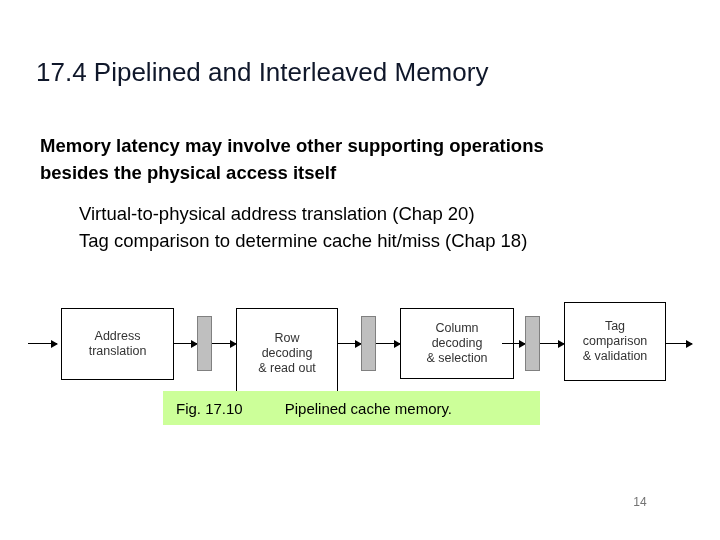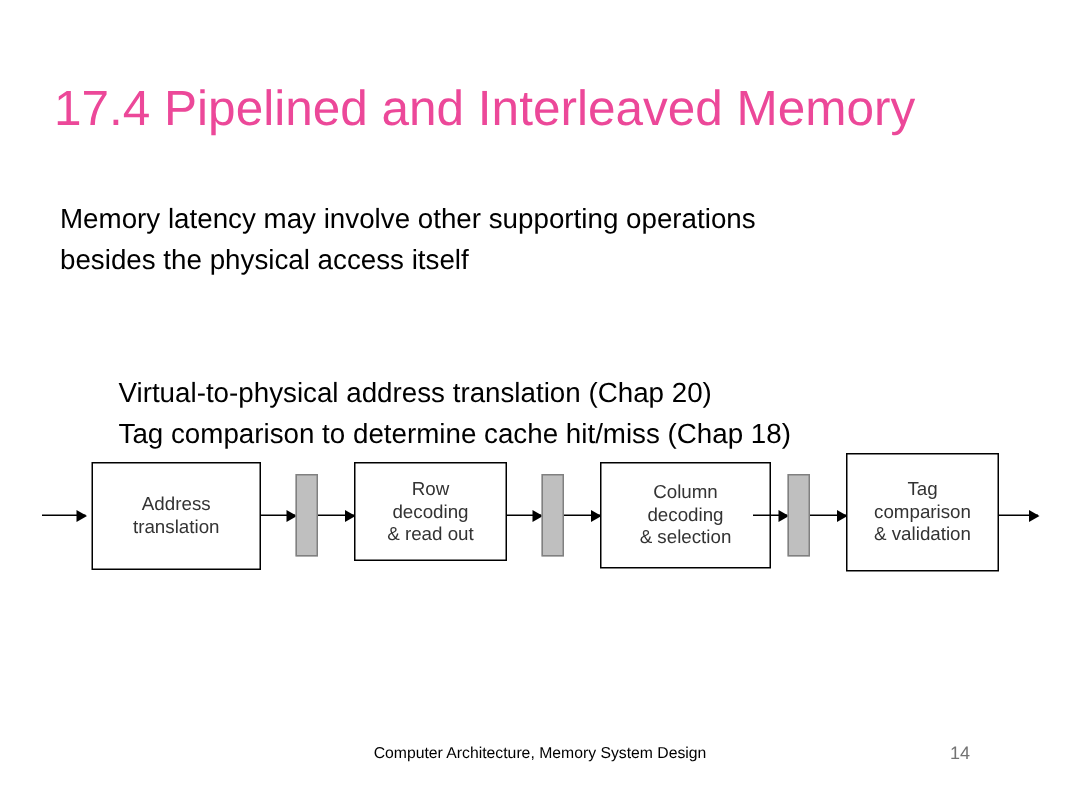--- a/index.html
+++ b/index.html
@@ -19,43 +19,43 @@
     position: absolute;
     left: 0; top: 0;
     width: 720px;
     height: 540px;
   }
   .slide-title {
     position: absolute;
     left: 36px;
     top: 55px;
     width: 648px;
-    font-size: 33px;
+    font-size: 26px;
     line-height: 34px;
-    color: #ec4899;
+    color: #0f172a;
     white-space: nowrap;
   }
   .body-l1 {
     position: absolute;
     left: 40px;
     top: 132px;
     width: 640px;
     font-size: 18.5px;
     line-height: 27px;
     color: #000;
+    font-weight: bold;
   }
   .body-l2 {
     position: absolute;
     left: 79px;
     top: 200px;
     width: 620px;
     font-size: 18.5px;
     line-height: 27px;
     color: #000;
-    margin-top: 48px;
   }
 
   
   .diagram {
     position: absolute;
     left: 28px;
     top: 295px;
     width: 664px;
     height: 90px;
   }
@@ -155,21 +155,21 @@
 
     <div class="arrow" style="left:0px; top:48px; width:29px;"></div>
 
     <div class="box" style="left:33px; top:13px; width:113px; height:72px;">Address
 translation</div>
 
     <div class="arrow" style="left:146px; top:48px; width:23px;"></div>
     <div class="latch" style="left:169px; top:21px; width:15px; height:55px;"></div>
     <div class="arrow" style="left:184px; top:48px; width:24px;"></div>
 
-    <div class="box" style="left:208px; top:13px; width:102px; height:66px;text-align:center;">Row
+    <div class="box" style="left:208px; top:13px; width:102px; height:91px;text-align:center;">Row
 decoding
 &amp; read out</div>
 
     <div class="arrow" style="left:310px; top:48px; width:23px;"></div>
     <div class="latch" style="left:333px; top:21px; width:15px; height:55px;"></div>
     <div class="arrow" style="left:348px; top:48px; width:24px;"></div>
 
     <div class="box" style="left:372px; top:13px; width:114px; height:71px;">Column
 decoding
 &amp; selection</div>
@@ -178,17 +178,20 @@
     <div class="latch" style="left:497px; top:21px; width:15px; height:55px;"></div>
     <div class="arrow" style="left:512px; top:48px; width:24px;"></div>
 
     <div class="box" style="left:536px; top:7px; width:102px; height:79px;">Tag
 comparison
 &amp; validation</div>
 
     <div class="arrow" style="left:638px; top:48px; width:26px;"></div>
   </div>
 
+  <div class="caption">
+    <span class="fignum">Fig. 17.10</span>
+    <span class="figtext">Pipelined cache memory.</span>
+  </div>
 
-  <div class="footer-text">Computer Architecture, Memory System Design</div>
   <div class="footer-page">14</div>
 
 </div>
 
 </body></html>

